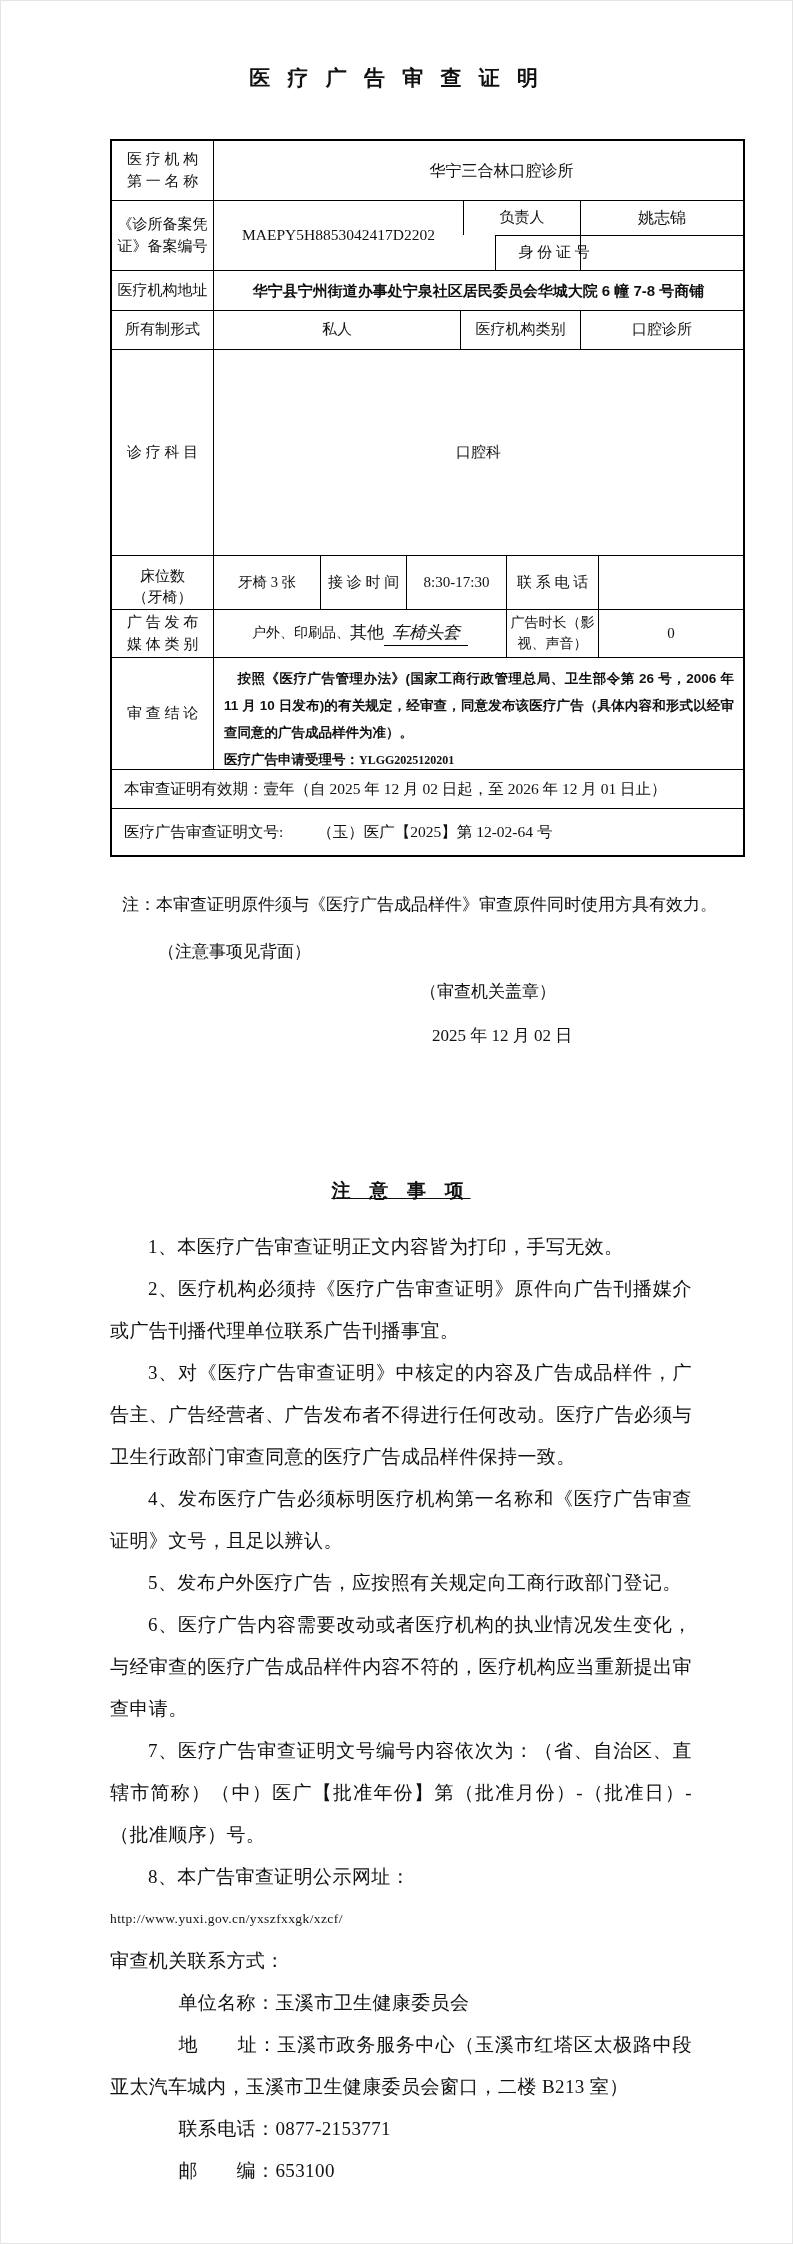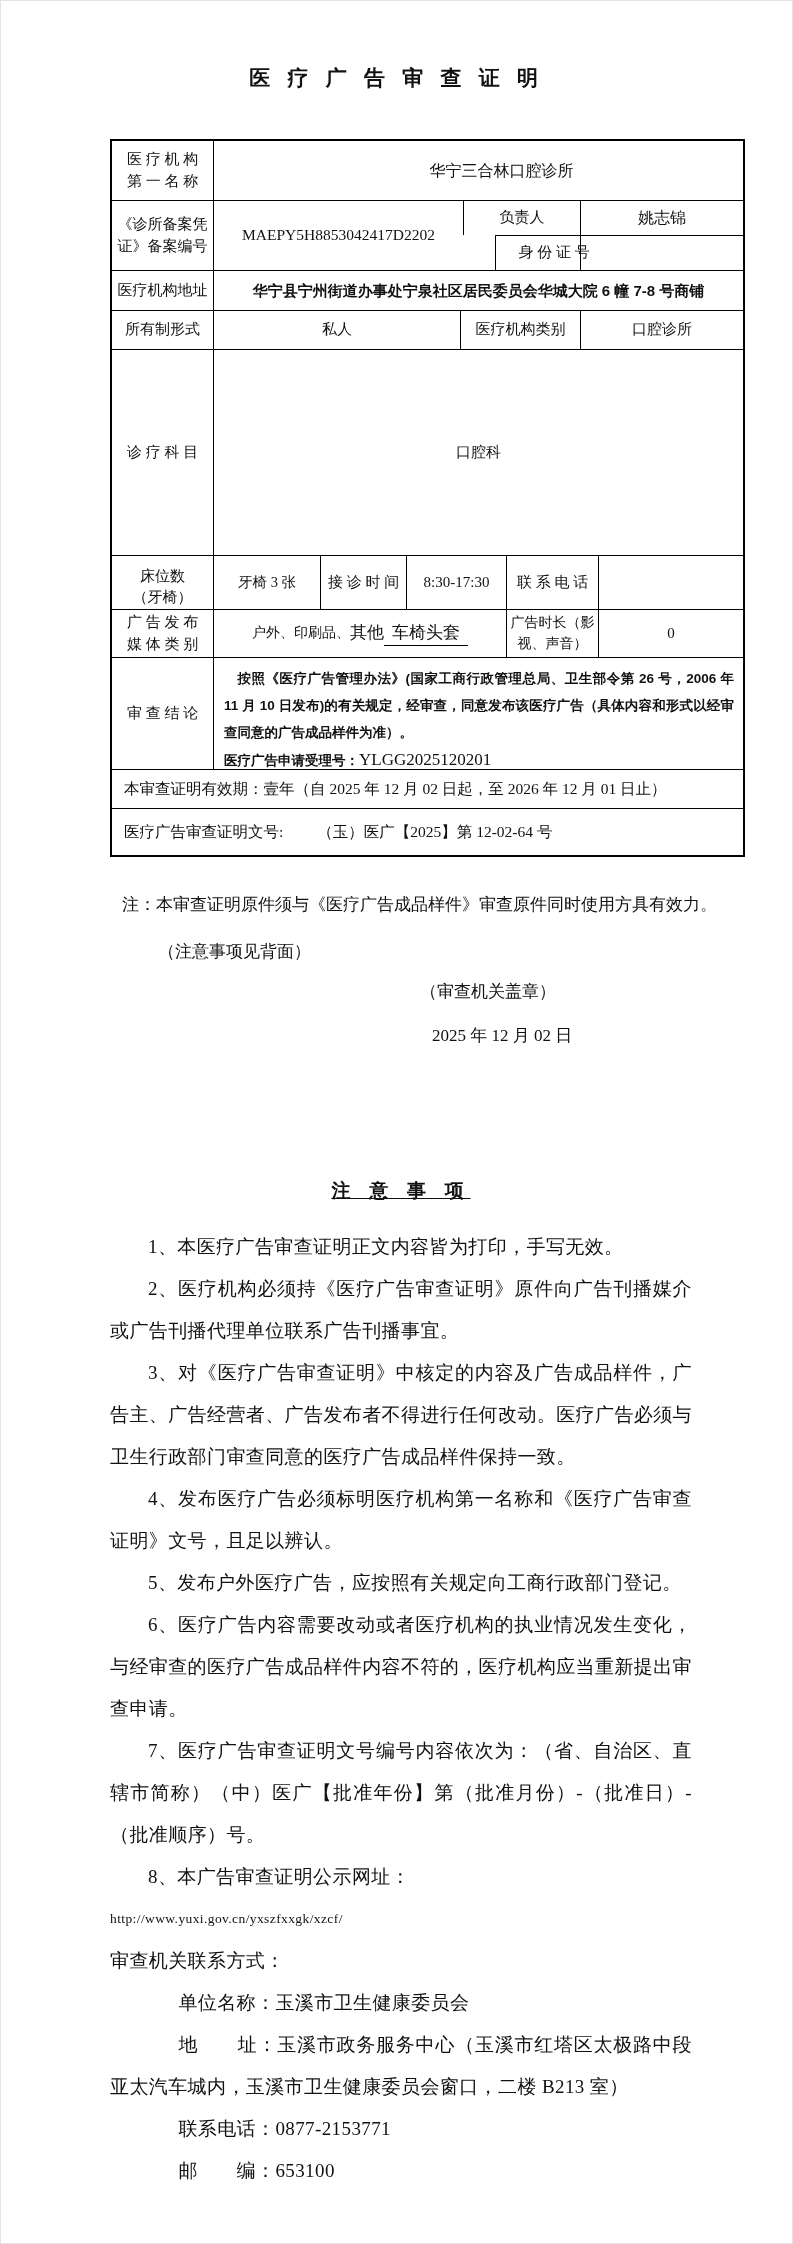--- a/index.html
+++ b/index.html
@@ -20,28 +20,28 @@
   .cell{
     position:absolute;box-sizing:border-box;
     display:flex;align-items:center;justify-content:center;
     font-size:15px;line-height:1.45;text-align:center;
   }
   .cell.bl{border-left:1px solid #000;}
   .cell.bt{border-top:1px solid #000;}
   .cell.left{justify-content:flex-start;text-align:left;}
   .cell.top{align-items:flex-start;}
   .lbl2{display:block;}
-  .underline-fill{border-bottom:1px solid #000;padding:0 8px;}
+  .underline-fill{border-bottom:1px solid #000;padding:0 8px;font-style:italic;}
   .concl{
     display:block;padding:7px 9px 0 10px;text-align:justify;
     font-size:13.5px;line-height:27px;
   }
   .concl .lead{text-indent:1em;display:block;text-align:justify;margin:0;}
   .concl .receipt{display:block;margin:0;}
-  .concl .receipt .num{font-family:"Liberation Serif","DejaVu Serif",serif;font-weight:normal;font-size:17px;}
+  .concl .receipt .num{font-family:"Liberation Serif","DejaVu Serif",serif;font-weight:bold;font-size:12px;}
   .remark{position:absolute;font-size:17px;}
   .notice{
     position:absolute;left:110px;top:1178px;width:582px;
   }
   .notice h2{
     margin:0 0 22px 0;text-align:center;font-size:19px;letter-spacing:7px;font-weight:bold;text-decoration:underline;
   }
   .notice p{
     margin:0;font-size:19px;line-height:42px;text-align:justify;text-indent:2em;
     letter-spacing:0.4px;

